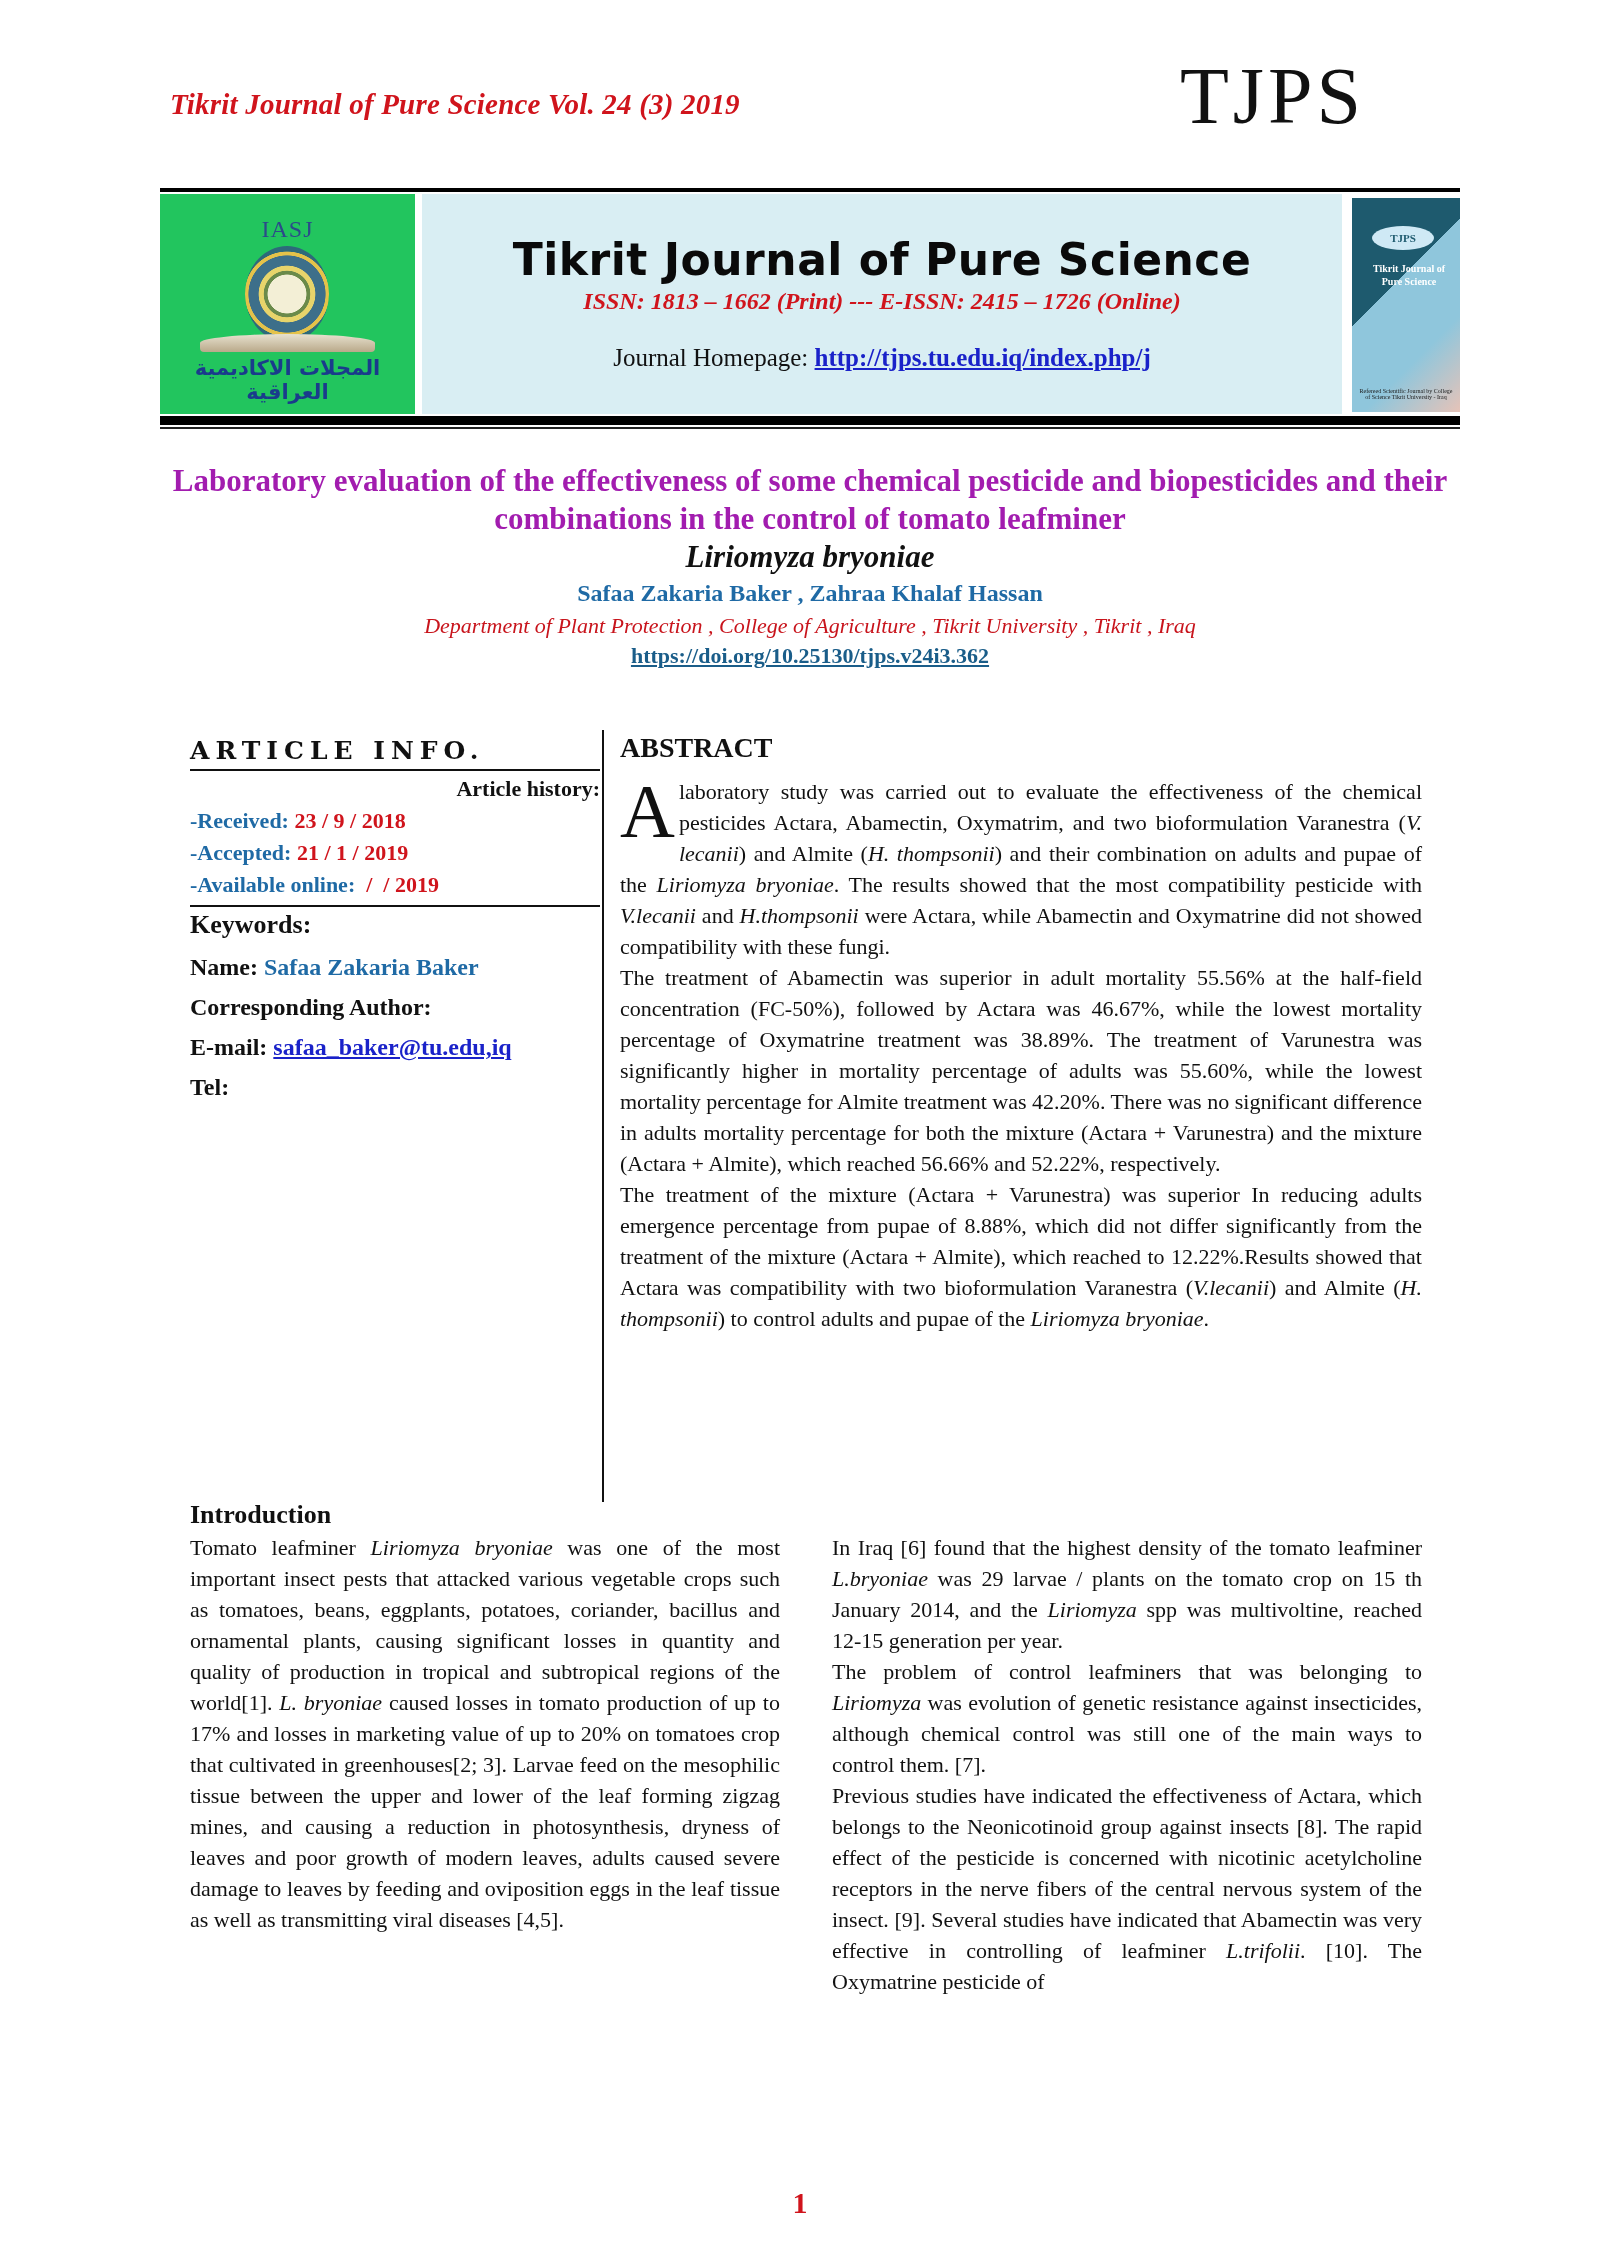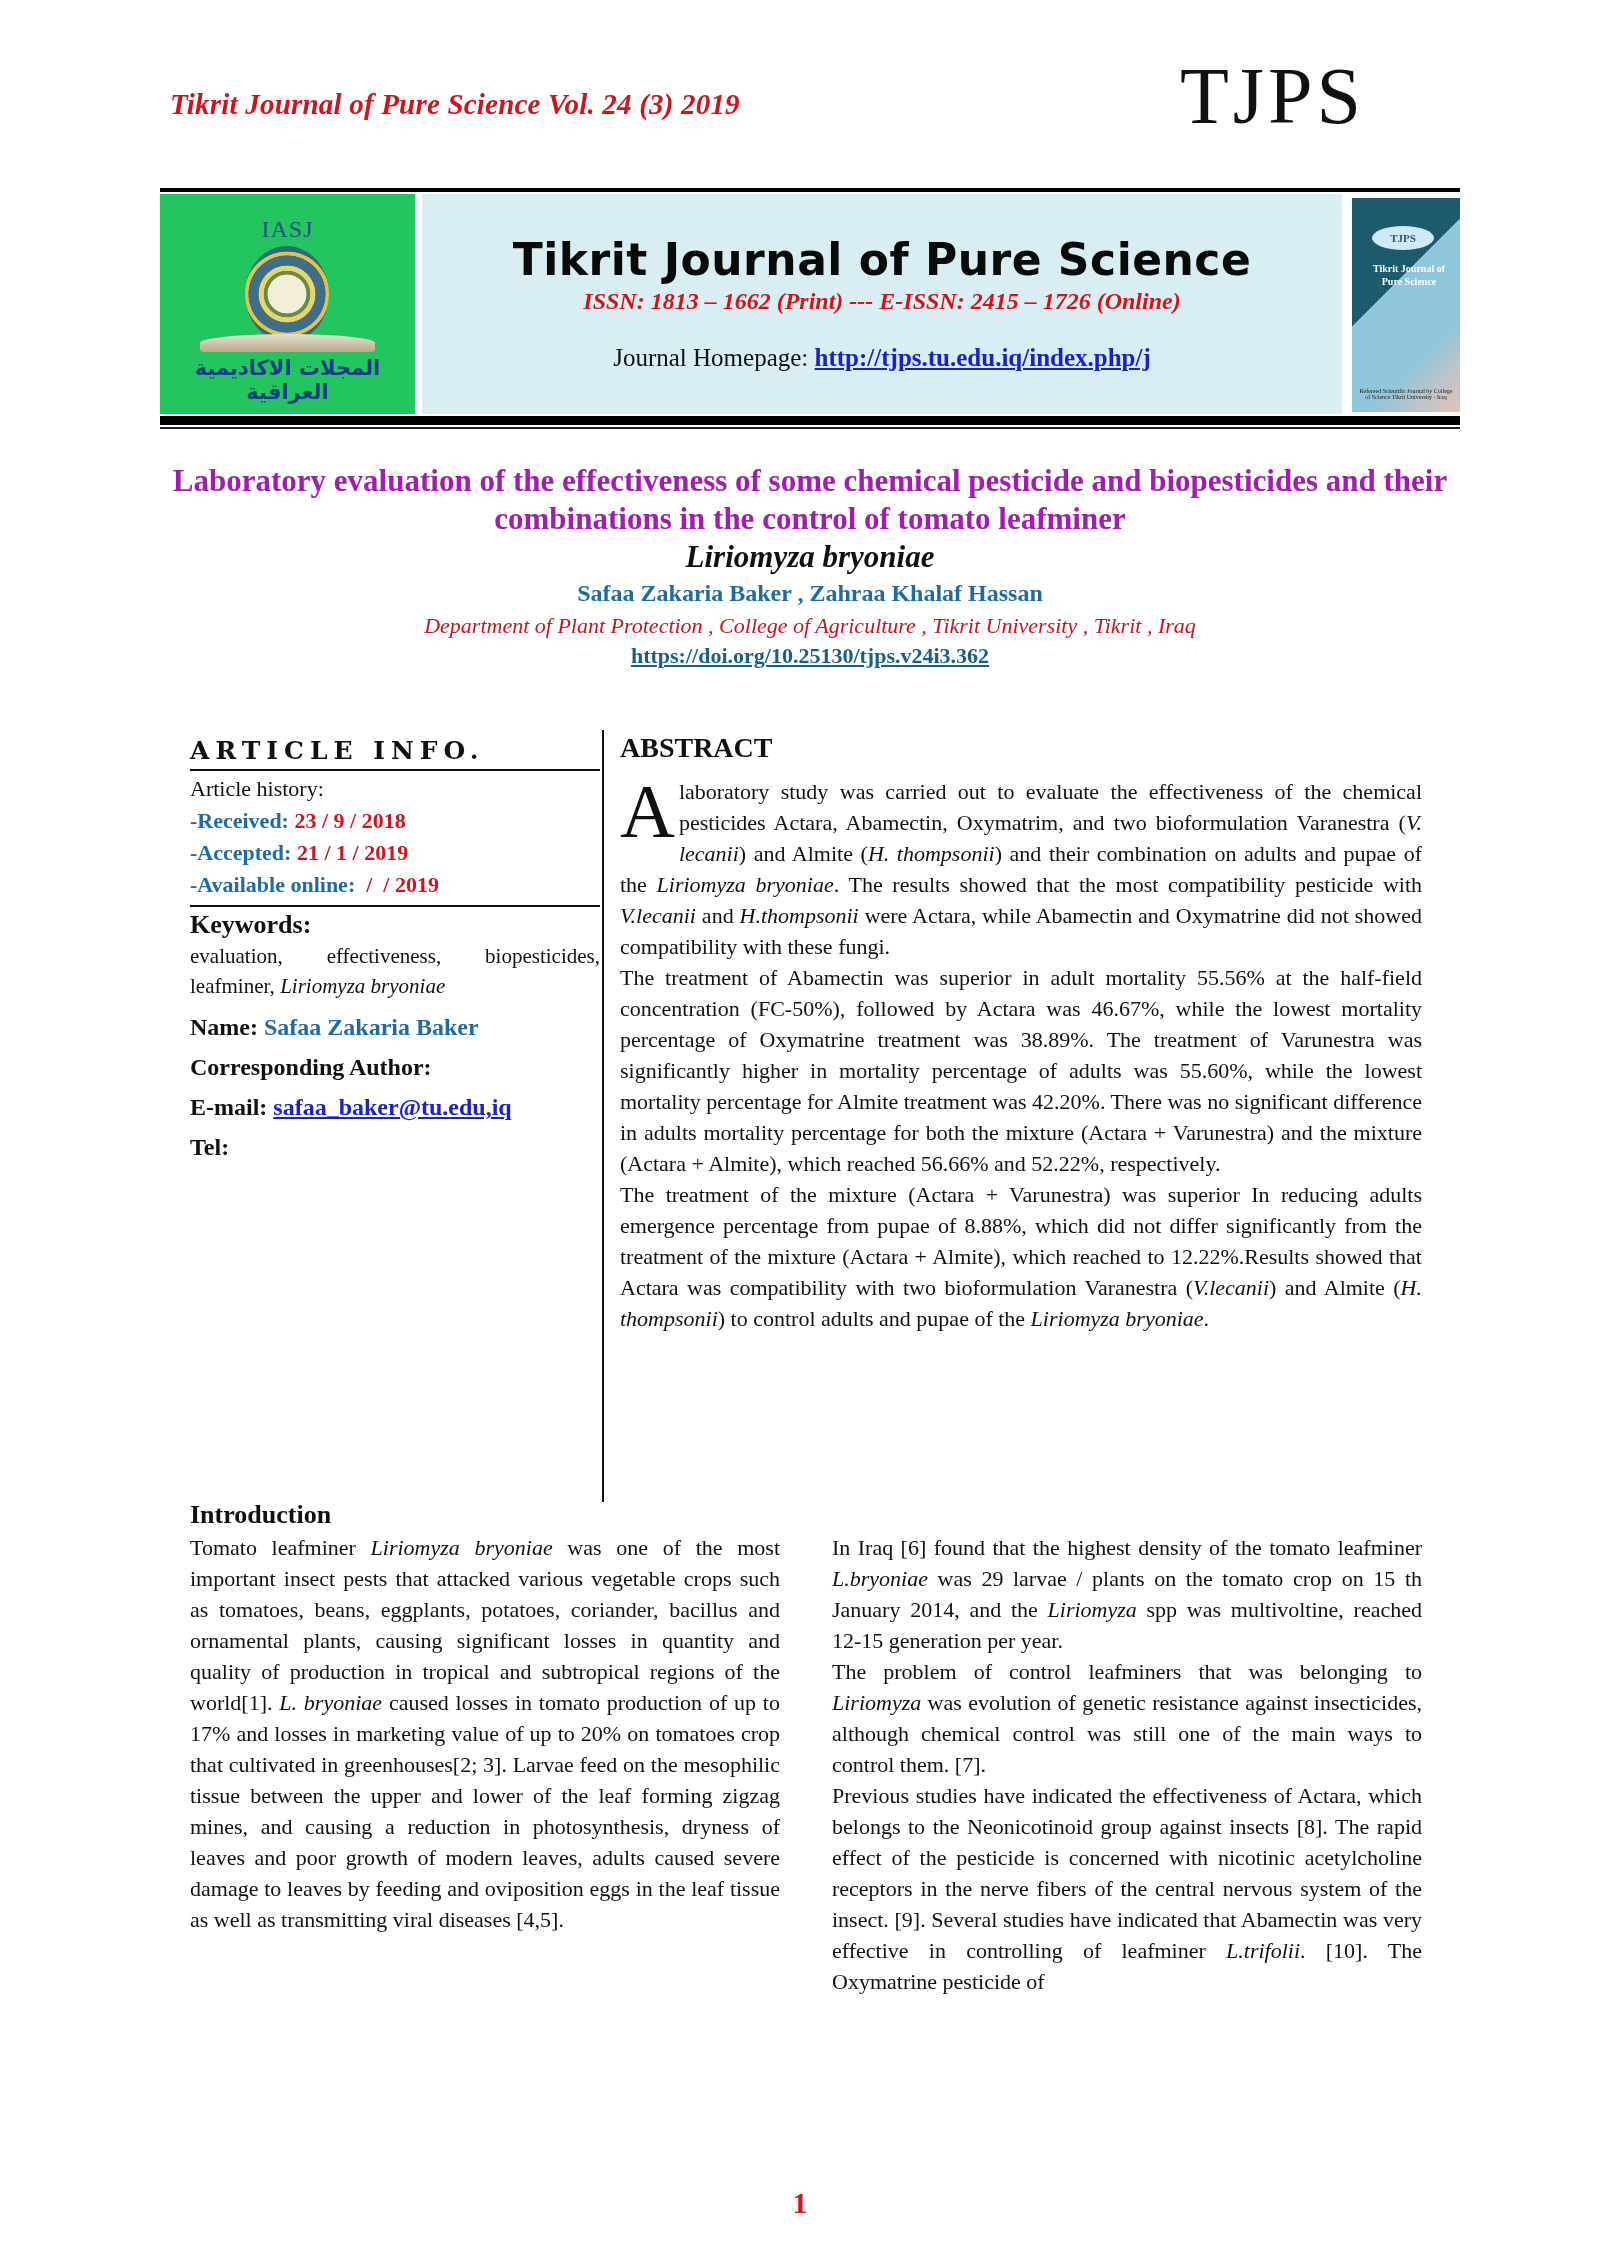--- a/index.html
+++ b/index.html
@@ -46,21 +46,21 @@
   .paper-title { font-size: 31px; font-weight: bold; line-height: 38px; color: #a21caf; margin: 0; }
   .paper-species { font-size: 31px; font-weight: bold; font-style: italic; line-height: 38px; margin: 0; }
   .authors { font-size: 24px; font-weight: bold; color: #1f6aa5; margin-top: 4px; }
   .affil { font-size: 22px; font-style: italic; color: #c8141c; margin-top: 6px; }
   .doi { font-size: 22px; font-weight: bold; margin-top: 4px; }
   .doi a { color: #1a5d89; text-decoration: underline; }
 
   .info-col { position: absolute; left: 190px; top: 736px; width: 410px; }
   .info-heading { font-family: "DejaVu Serif", serif; font-size: 25px; font-weight: bold; letter-spacing: 6px; }
   .rule { height: 2px; background: #111; margin: 4px 0 2px 0; }
-  .info-label { font-size: 22px; font-weight: normal; line-height: 32px; }
+  .info-label { font-size: 22px; font-weight: bold; line-height: 32px; text-align: right; }
   .hist-line { font-size: 22px; font-weight: bold; line-height: 32px; color: #1f6aa5; }
   .hist-line .val { color: #d0141c; }
   .kw-label { font-size: 26px; font-weight: bold; line-height: 32px; }
   .kw-text { font-size: 21px; line-height: 30px; text-align: justify; }
   .corr { margin-top: 6px; font-size: 24px; font-weight: bold; line-height: 40px; }
   .corr .blue { color: #1f6aa5; }
   .corr a { color: #1a22c9; text-decoration: underline; }
 
   .col-divider { position: absolute; left: 602px; top: 730px; width: 2px; height: 772px; background: #111; }
 
@@ -128,23 +128,20 @@
   <div class="hist-line">
     <span>-Accepted:</span>
     <span class="val">21 / 1 / 2019</span>
   </div>
   <div class="hist-line">
     <span>-Available online:</span>
     <span class="val" style="white-space:pre"> /  / 2019</span>
   </div>
   <div class="rule"></div>
   <div class="kw-label">Keywords:</div>
-  <div class="kw-text">
-    <span>evaluation, effectiveness, biopesticides, leafminer, </span><i>Liriomyza bryoniae</i>
-  </div>
   <div class="corr">
     <div><span>Name:</span> <span class="blue">Safaa Zakaria Baker</span></div>
     <div>Corresponding Author:</div>
     <div><span>E-mail:</span> <a>safaa_baker@tu.edu,iq</a></div>
     <div>Tel:</div>
   </div>
 </div>
 
 <div class="col-divider"></div>
 

